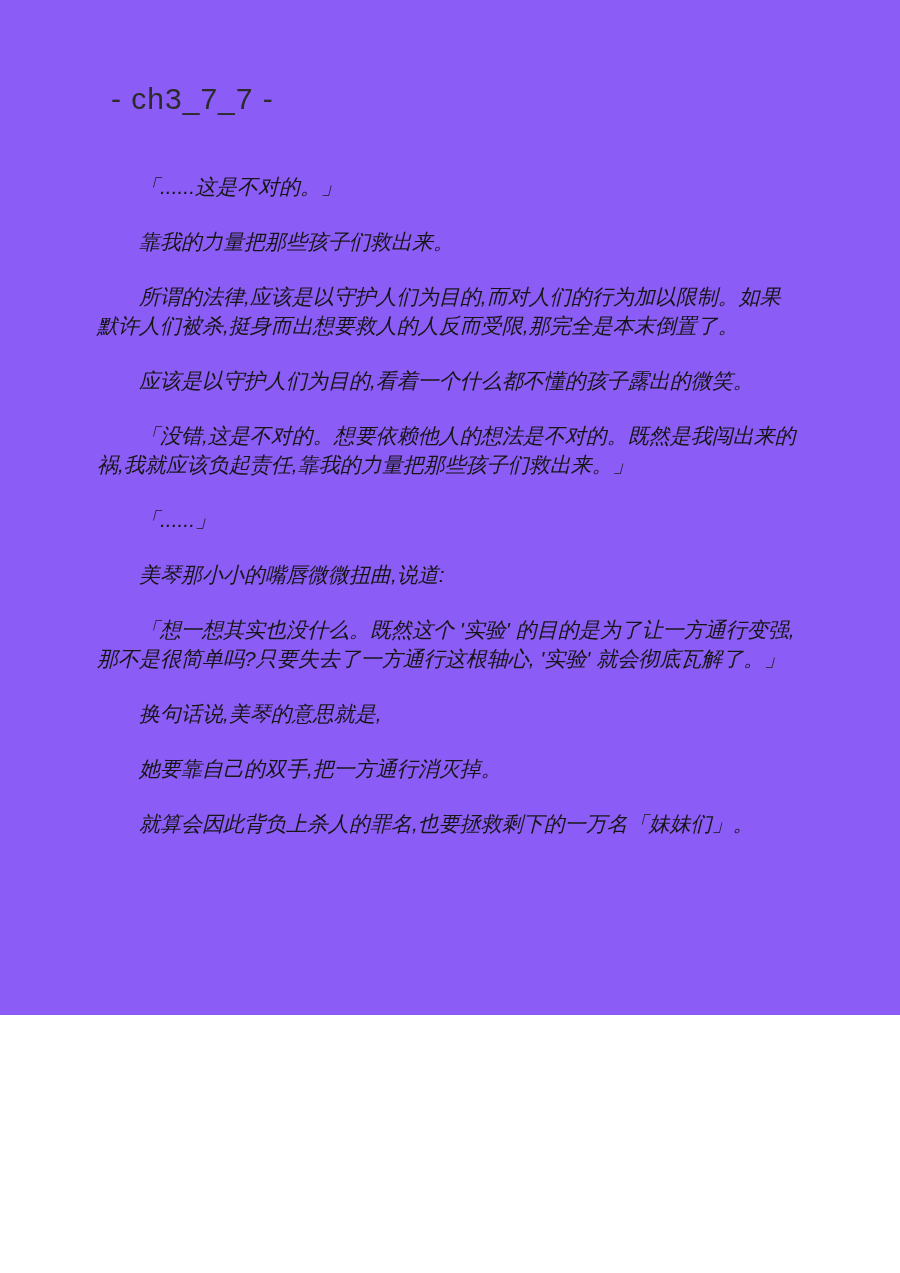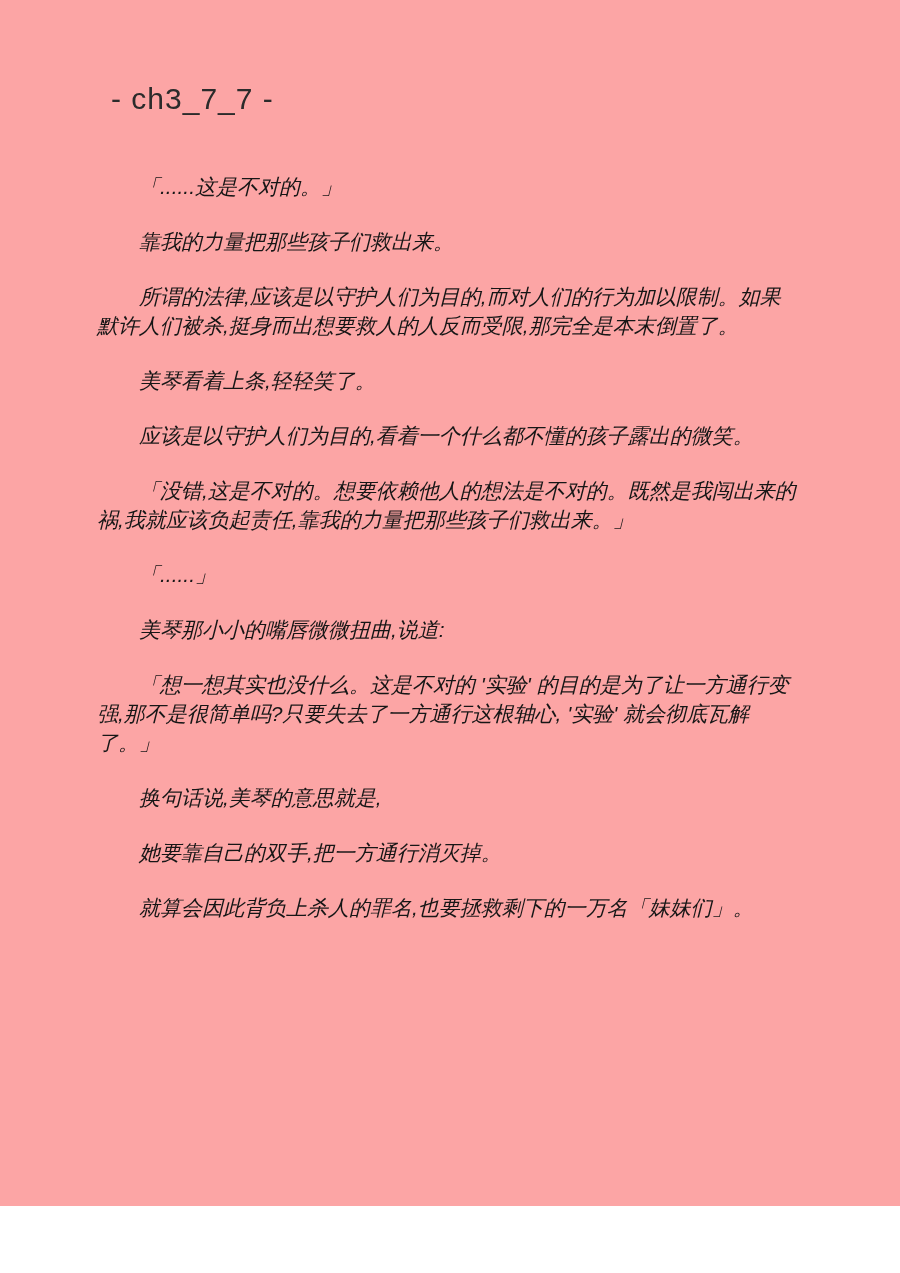--- a/index.html
+++ b/index.html
@@ -3,22 +3,22 @@
 <meta charset="utf-8">
 <style>
   html, body {
     margin: 0;
     padding: 0;
     background: #ffffff;
   }
   .page {
     position: relative;
     width: 900px;
-    height: 1206px;
-    background: #fca5a5;
+    height: 1015px;
+    background: #8b5cf6;
     overflow: hidden;
     font-family: "Liberation Sans", "DejaVu Sans", sans-serif;
   }
   .chapter-title {
     margin: 0;
     padding: 82px 0 0 111px;
     font-size: 30px;
     font-weight: 400;
     color: #2b2b2b;
     letter-spacing: 1px;
@@ -43,23 +43,22 @@
 </head>
 <body>
 
 <div class="page">
   <h1 class="chapter-title">- ch3_7_7 -</h1>
 
   <div class="text-block">
     <p class="paragraph">「......这是不对的。」</p>
     <p class="paragraph">靠我的力量把那些孩子们救出来。</p>
     <p class="paragraph">所谓的法律,应该是以守护人们为目的,而对人们的行为加以限制。如果默许人们被杀,挺身而出想要救人的人反而受限,那完全是本末倒置了。</p>
-    <p class="paragraph">美琴看着上条,轻轻笑了。</p>
     <p class="paragraph">应该是以守护人们为目的,看着一个什么都不懂的孩子露出的微笑。</p>
     <p class="paragraph">「没错,这是不对的。想要依赖他人的想法是不对的。既然是我闯出来的祸,我就应该负起责任,靠我的力量把那些孩子们救出来。」</p>
     <p class="paragraph">「......」</p>
     <p class="paragraph">美琴那小小的嘴唇微微扭曲,说道:</p>
-    <p class="paragraph">「想一想其实也没什么。这是不对的 '实验' 的目的是为了让一方通行变强,那不是很简单吗?只要失去了一方通行这根轴心, '实验' 就会彻底瓦解了。」</p>
+    <p class="paragraph">「想一想其实也没什么。既然这个 '实验' 的目的是为了让一方通行变强,那不是很简单吗?只要失去了一方通行这根轴心, '实验' 就会彻底瓦解了。」</p>
     <p class="paragraph">换句话说,美琴的意思就是,</p>
     <p class="paragraph">她要靠自己的双手,把一方通行消灭掉。</p>
     <p class="paragraph">就算会因此背负上杀人的罪名,也要拯救剩下的一万名「妹妹们」。</p>
   </div>
 </div>
 
 </body></html>

